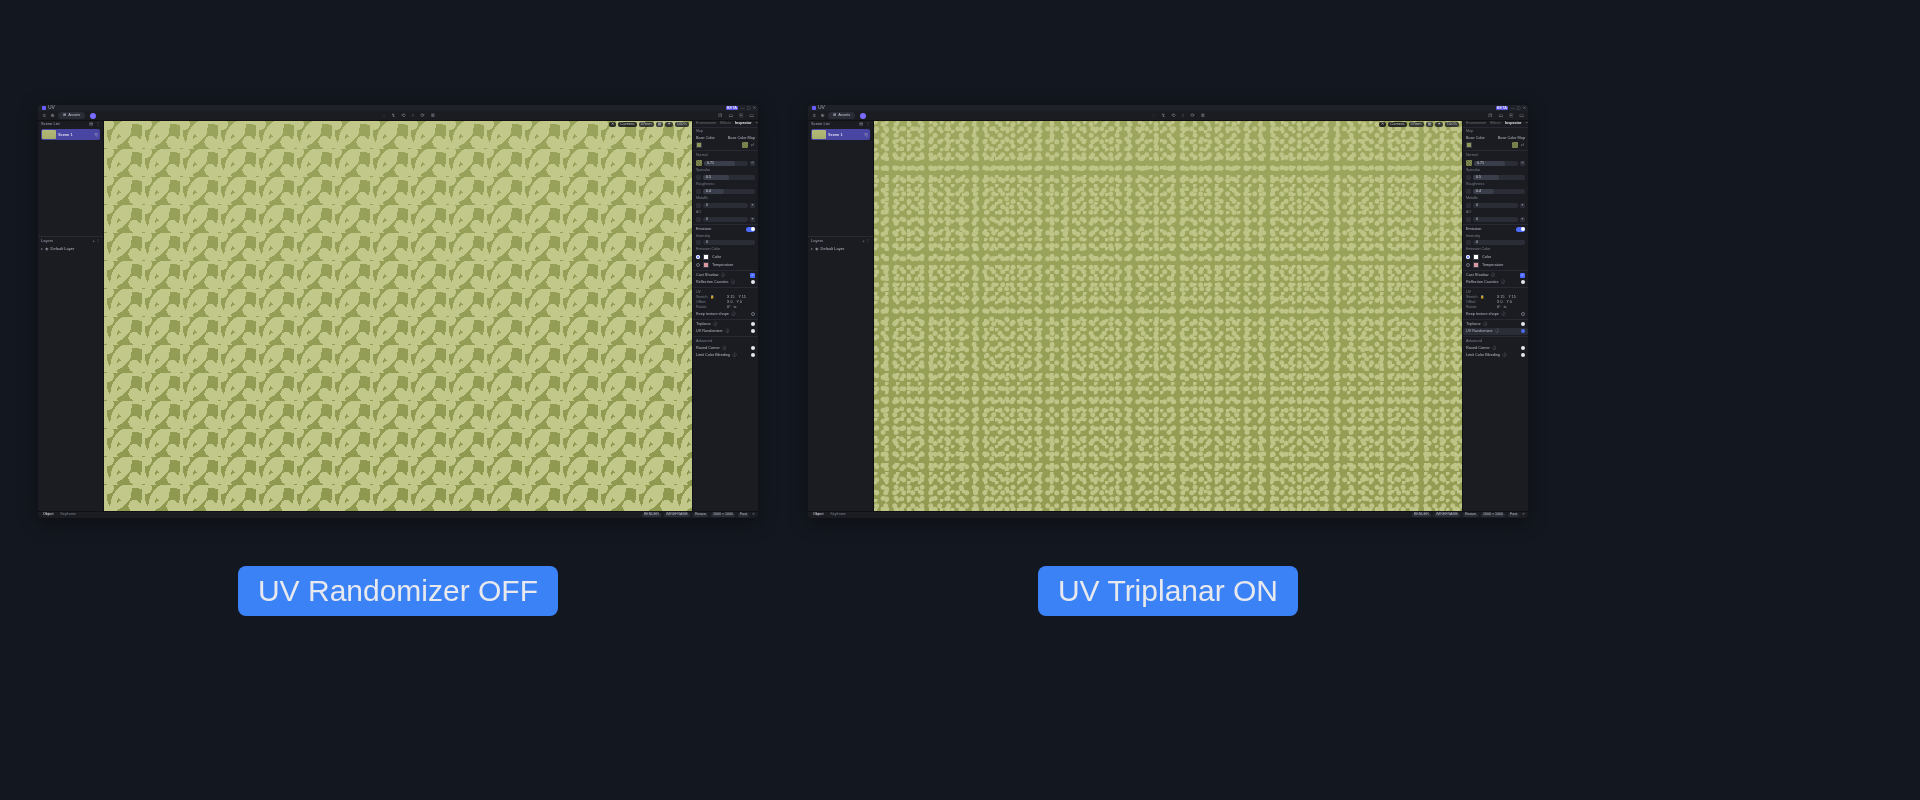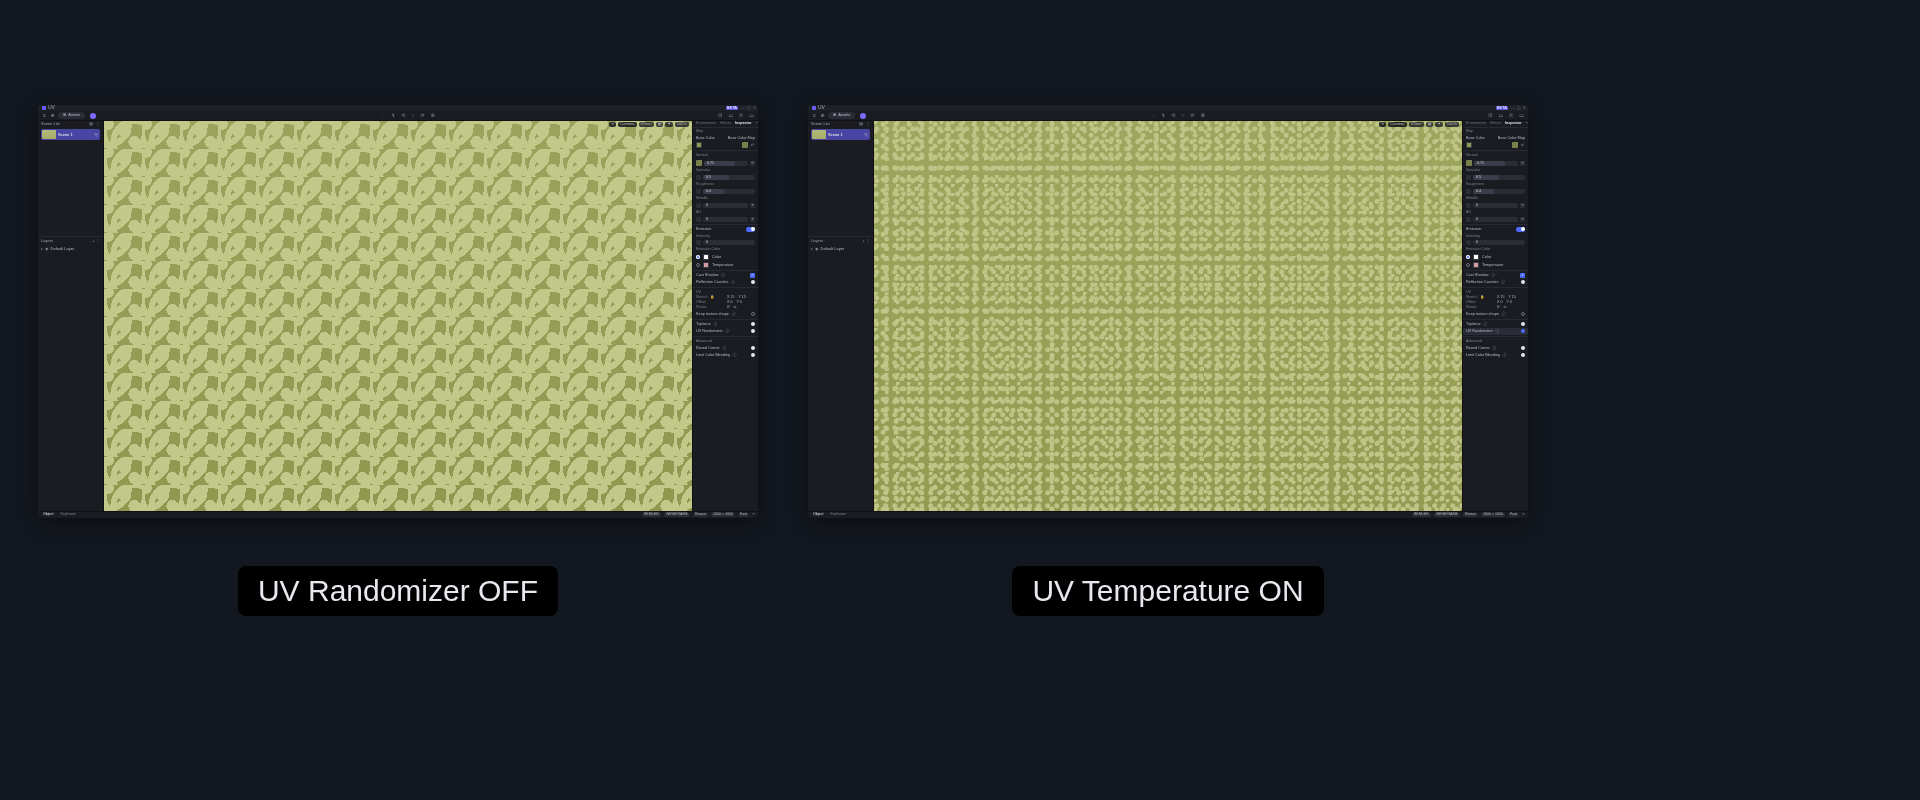--- a/index.html
+++ b/index.html
@@ -179,21 +179,21 @@
   .statusbar .tab.active { color:#e4e6ee;}
   .statusbar .mid { flex:1;}
   .statusbar .pill { background:#2a2d36; border-radius:2px; padding:0 2px; color:#b6b9c4;}
   
   .caption {
     margin-top: 48px;
     text-align:left;
     font-size: 30px;
     color: #e7e9ef;
     font-weight: 400;
-    background: #000000;
+    background: #3b82f6;
     padding: 8px 20px;
     border-radius: 8px;
     width: fit-content;
     margin-left:auto; margin-right:auto;
   }
   .col { display:flex; flex-direction:column; align-items:center;}
 </style>
 </head>
 <body>
 
@@ -722,15 +722,15 @@
         <span class="tab">Keyframe</span>
         <span class="mid"></span>
         <span class="pill">RENDER</span>
         <span class="pill">WIREFRAME</span>
         <span class="pill">Resize</span>
         <span class="pill">1600 × 1000</span>
         <span class="pill">Fast</span>
         <span style="margin-left:auto;">✕</span>
       </div>
     </div>
-    <div class="caption">UV Temperature ON</div>
+    <div class="caption">UV Triplanar ON</div>
   </div>
 </div>
 
 </body></html>

